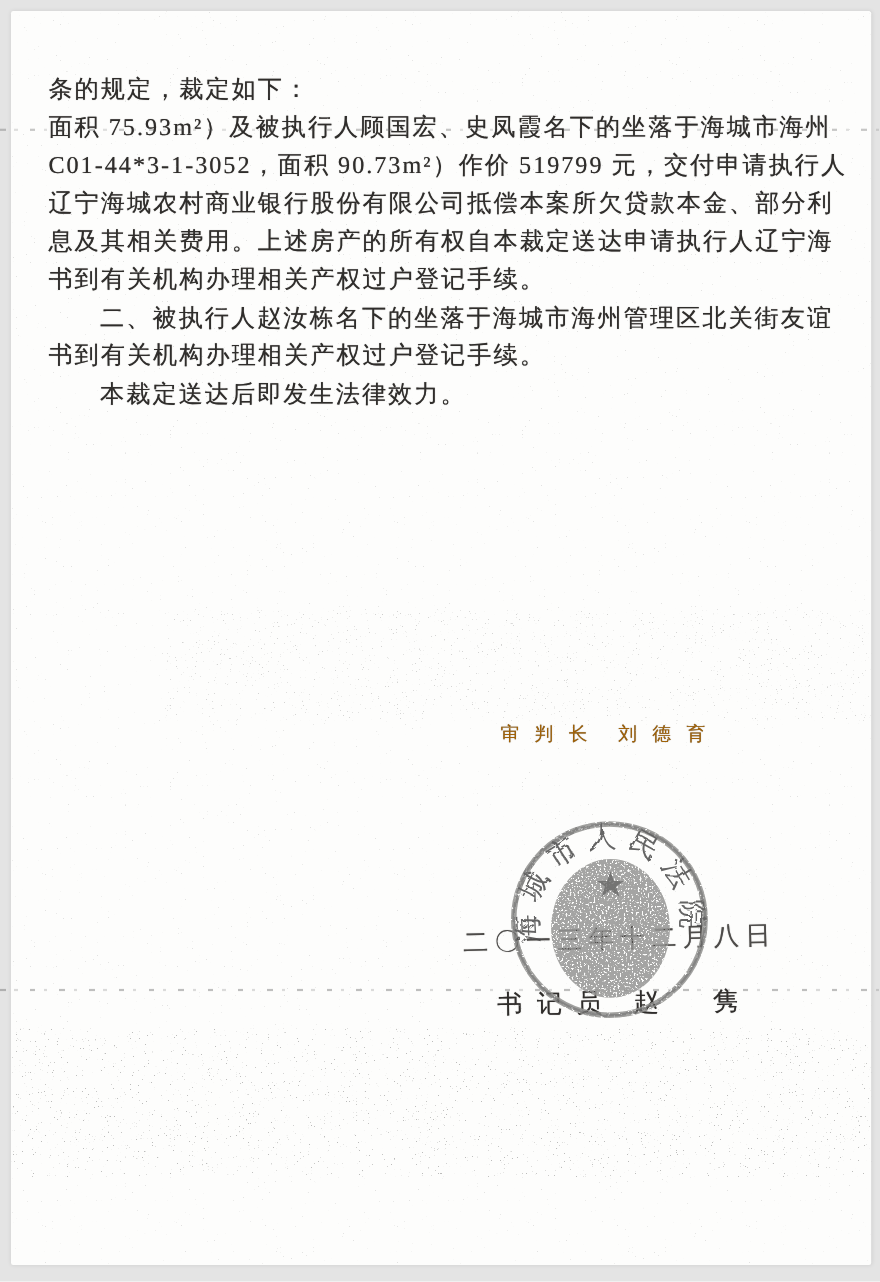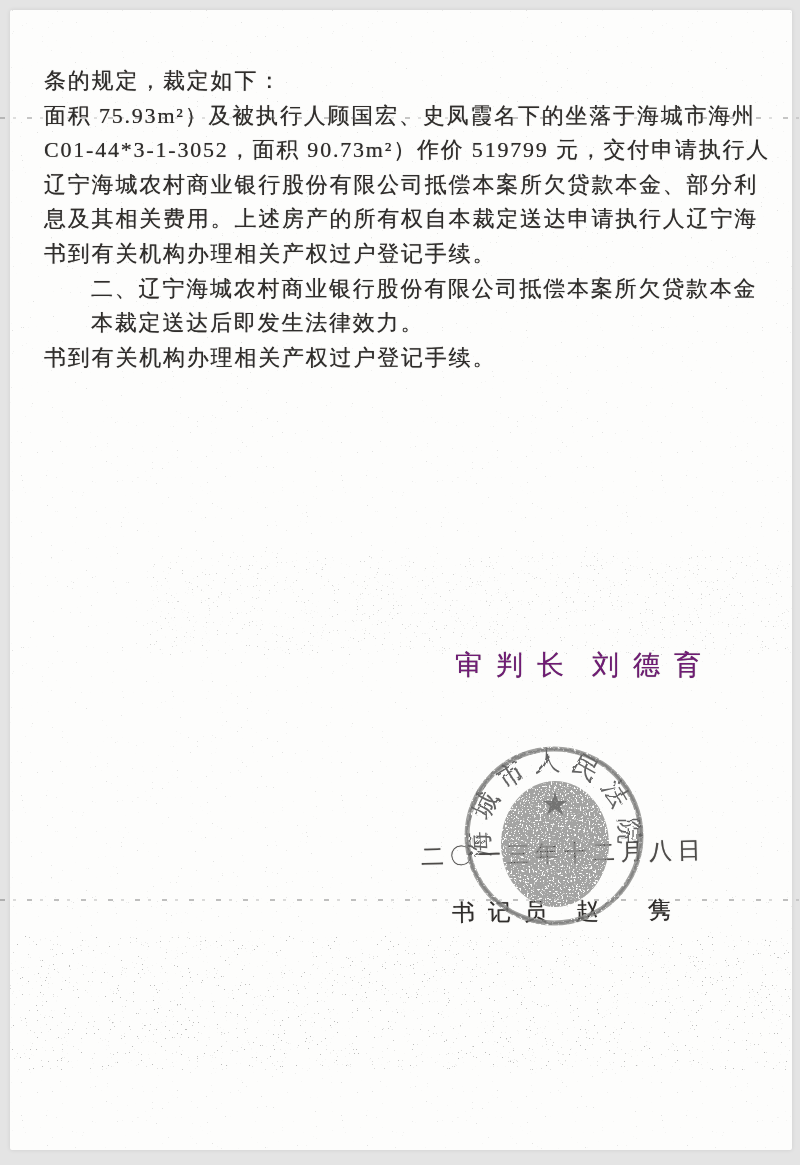--- a/index.html
+++ b/index.html
@@ -18,23 +18,22 @@
     position:absolute;left:44px;top:64px;width:714px;
     font-size:22px;line-height:34.6px;letter-spacing:1.8px;
     color:#2f2d2b;white-space:nowrap;
     text-shadow:0 0 0.7px rgba(60,58,55,0.75);
   }
   .dline{height:34.6px;}
   .dline.indent{padding-left:47px;}
   
   .judges{
     position:absolute;left:455px;top:649px;
-    font-size:27px;color:#701a75;white-space:nowrap;
+    font-size:17px;color:#a16207;white-space:nowrap;
     text-shadow:0 0 0.7px rgba(60,58,55,0.75);
-    font-family:Liberation Mono, monospace;
   }
   .judge-row{height:37.4px;line-height:37.4px;}
   .judge-role{letter-spacing:14px;}
   .judge-name{letter-spacing:14px;margin-left:14px;}
   
   .date-line{
     position:absolute;left:421px;top:838px;
     font-size:23px;letter-spacing:5.5px;color:#3a3836;
     transform:rotate(-1.4deg);white-space:nowrap;opacity:0.9;
     text-shadow:0 0 0.8px rgba(60,58,55,0.7);
@@ -69,23 +68,23 @@
 <div class="fold-line" id="fold-1"></div>
 <div class="fold-line" id="fold-2"></div>
 
 <div class="text-block">
   <div class="dline">条的规定，裁定如下：</div>
   <div class="dline">面积 75.93m²）及被执行人顾国宏、史凤霞名下的坐落于海城市海州</div>
   <div class="dline">C01-44*3-1-3052，面积 90.73m²）作价 519799 元，交付申请执行人</div>
   <div class="dline">辽宁海城农村商业银行股份有限公司抵偿本案所欠贷款本金、部分利</div>
   <div class="dline">息及其相关费用。上述房产的所有权自本裁定送达申请执行人辽宁海</div>
   <div class="dline">书到有关机构办理相关产权过户登记手续。</div>
-  <div class="dline indent">二、辽宁海城农村商业银行股份有限公司抵偿本案所欠贷款本金</div>
+  <div class="dline indent">二、被执行人赵汝栋名下的坐落于海城市海州管理区北关街友谊</div>
+  <div class="dline">书到有关机构办理相关产权过户登记手续。</div>
   <div class="dline indent">本裁定送达后即发生法律效力。</div>
-  <div class="dline">书到有关机构办理相关产权过户登记手续。</div>
 </div>
 
 <div class="judges">
   <div class="judge-row">
     <span class="judge-role">审判长</span><span class="judge-name">刘德育</span>
   </div>
 </div>
 
 <div class="date-line">二〇一三年十二月八日</div>
 

